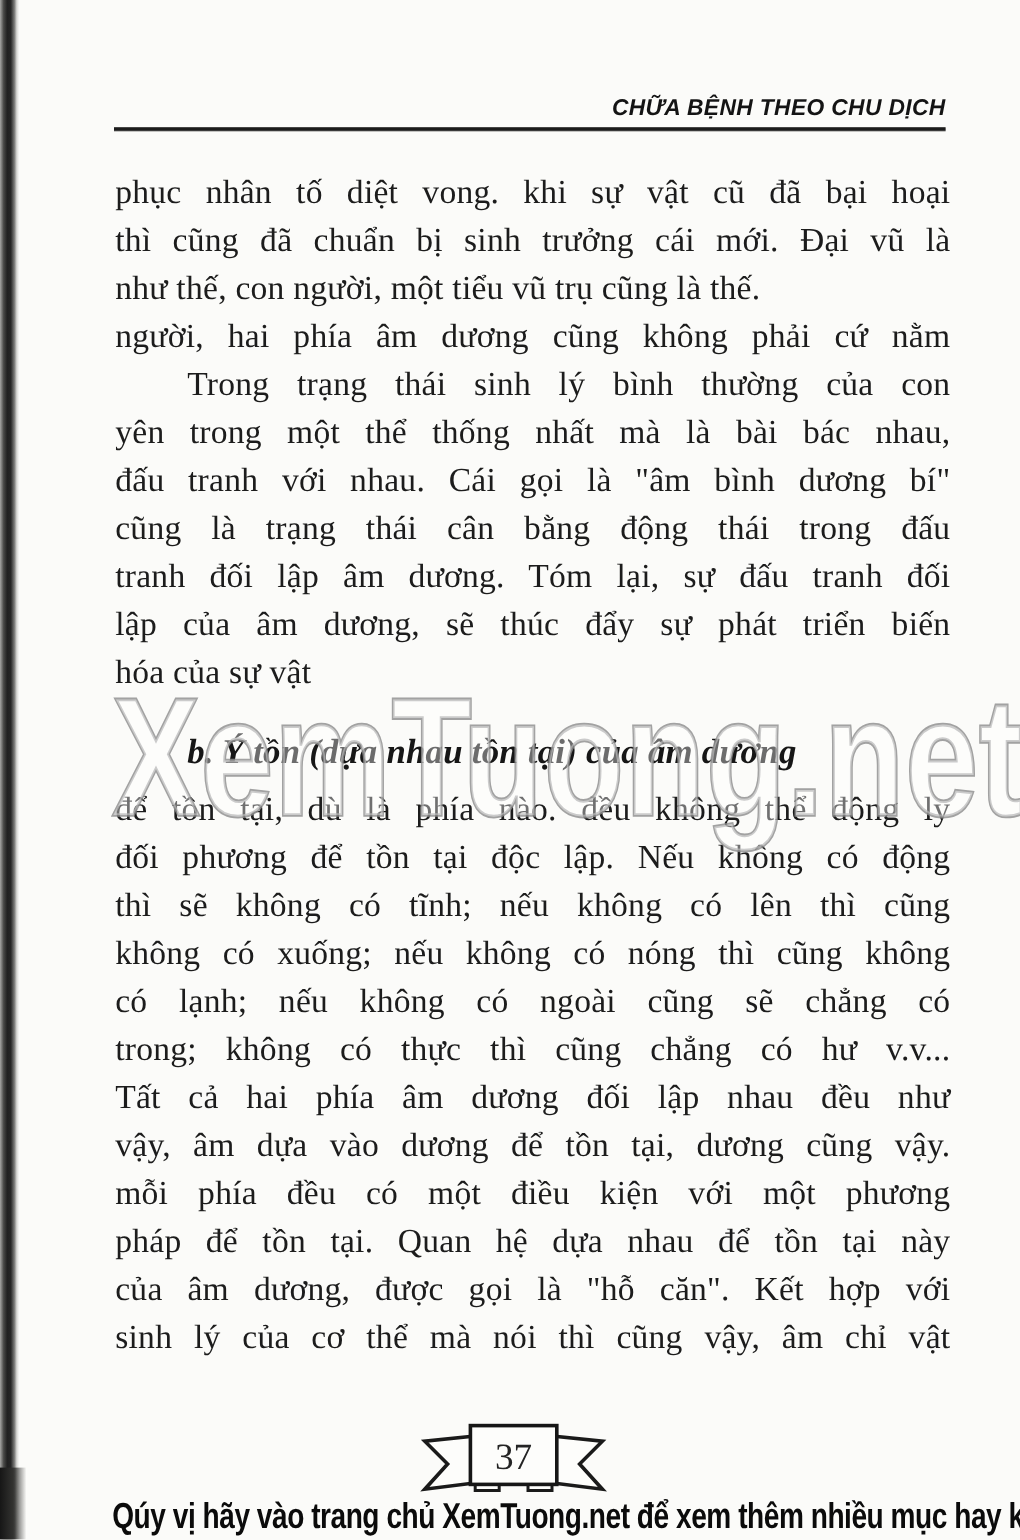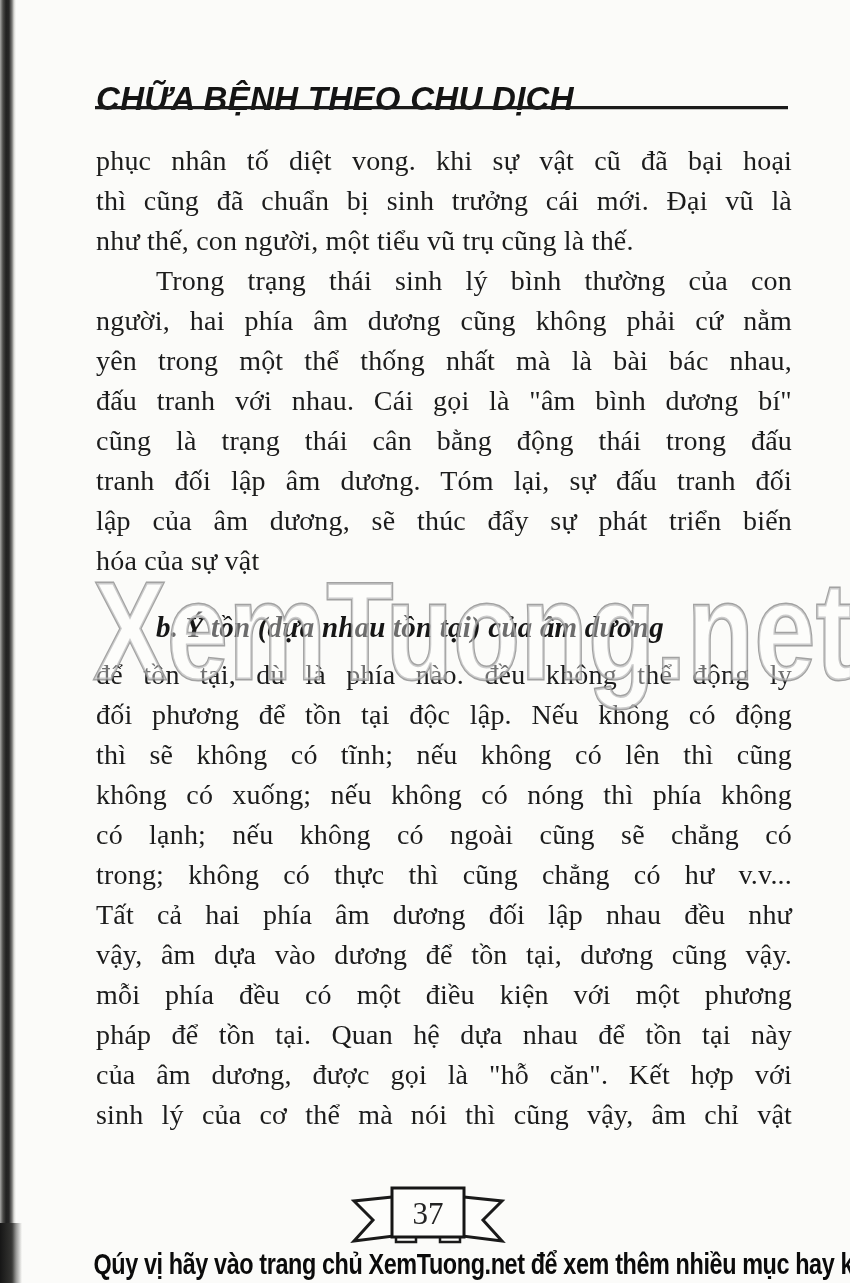--- a/index.html
+++ b/index.html
@@ -26,23 +26,24 @@
       #7c7c7a 12px,#d9d9d6 14px,var(--background) 16px);
   }
   .spine-foot{
     position:absolute;left:0;bottom:0;width:22px;height:60px;
     background:linear-gradient(to right,#161616 0px,#30302e 10px,rgba(251,251,249,0) 22px);
   }
 
   
   .running-head{
     position:absolute;top:80px;left:96px;width:692px;
+    text-align:right;
     font-family:"Liberation Sans", sans-serif;
     font-style:italic;font-weight:bold;
-    font-size:33px;letter-spacing:0.3px;
+    font-size:19px;letter-spacing:0.3px;
     color:#141414;
     white-space:nowrap;
   }
   .head-rule{
     position:absolute;top:106px;left:95px;width:693px;height:3px;
     background:#1b1b1b;
     box-shadow:0 1px 0 rgba(27,27,27,0.25);
   }
 
   
@@ -127,37 +128,37 @@
 
   <div class="content">
 
     <div class="para p1">
       <div class="bl">phục nhân tố diệt vong. khi sự vật cũ đã bại hoại</div>
       <div class="bl">thì cũng đã chuẩn bị sinh trưởng cái mới. Đại vũ là</div>
       <div class="bl last">như thế, con người, một tiểu vũ trụ cũng là thế.</div>
     </div>
 
     <div class="para p2">
+      <div class="bl">người, hai phía âm dương cũng không phải cứ nằm</div>
       <div class="bl ind">Trong trạng thái sinh lý bình thường của con</div>
-      <div class="bl">người, hai phía âm dương cũng không phải cứ nằm</div>
       <div class="bl">yên trong một thể thống nhất mà là bài bác nhau,</div>
       <div class="bl">đấu tranh với nhau. Cái gọi là "âm bình dương bí"</div>
       <div class="bl">cũng là trạng thái cân bằng động thái trong đấu</div>
       <div class="bl">tranh đối lập âm dương. Tóm lại, sự đấu tranh đối</div>
       <div class="bl">lập của âm dương, sẽ thúc đẩy sự phát triển biến</div>
       <div class="bl last">hóa của sự vật</div>
     </div>
 
     <div class="subheading">b. Ý tồn (dựa nhau tồn tại) của âm dương</div>
 
     <div class="para p3">
       <div class="bl">để tồn tại, dù là phía nào. đều không thể động ly</div>
       <div class="bl">đối phương để tồn tại độc lập. Nếu không có động</div>
       <div class="bl">thì sẽ không có tĩnh; nếu không có lên thì cũng</div>
-      <div class="bl">không có xuống; nếu không có nóng thì phía không</div>
+      <div class="bl">không có xuống; nếu không có nóng thì cũng không</div>
       <div class="bl">có lạnh; nếu không có ngoài cũng sẽ chẳng có</div>
       <div class="bl">trong; không có thực thì cũng chẳng có hư v.v...</div>
       <div class="bl">Tất cả hai phía âm dương đối lập nhau đều như</div>
       <div class="bl">vậy, âm dựa vào dương để tồn tại, dương cũng vậy.</div>
       <div class="bl">mỗi phía đều có một điều kiện với một phương</div>
       <div class="bl">pháp để tồn tại. Quan hệ dựa nhau để tồn tại này</div>
       <div class="bl">của âm dương, được gọi là "hỗ căn". Kết hợp với</div>
       <div class="bl">sinh lý của cơ thể mà nói thì cũng vậy, âm chỉ vật</div>
     </div>
 

